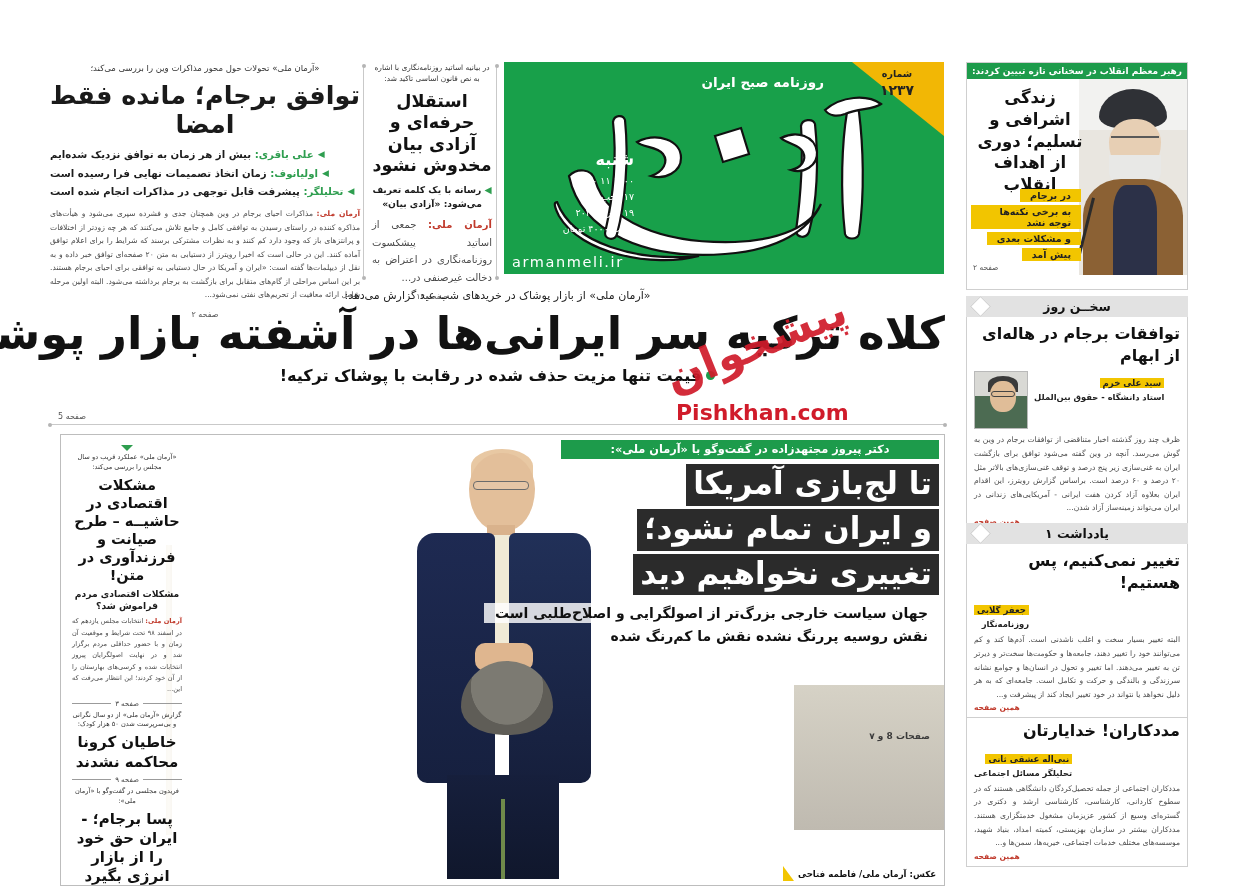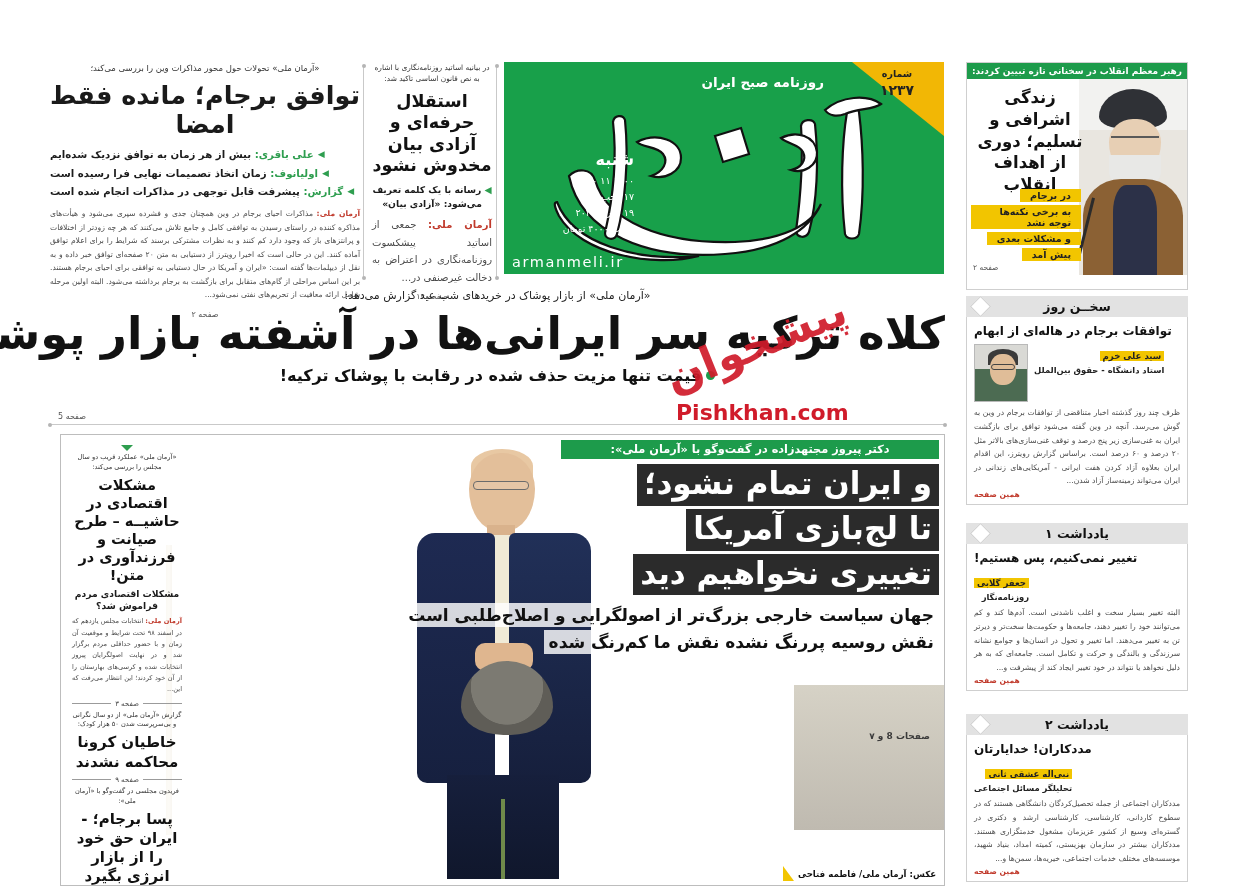--- a/index.html
+++ b/index.html
@@ -109,22 +109,22 @@
       border:1px solid #bdbdbd; overflow:hidden; }
   .photo-bg { position:absolute; inset:0; }
   .interview { position:absolute; right:5px; top:5px; width:378px; }
   .iv-banner { background:#1d9b4b; color:#fff; font-size:11.3px; font-weight:bold;
       text-align:center; padding:3px 5px; letter-spacing:-0.4px; }
   .iv-lines { margin-top:5px; }
   .iv-lines .ln { display:block; background:#2b2b2b; color:#fff; font-size:31px; font-weight:bold;
       line-height:1.22; letter-spacing:-0.9px; padding:1px 7px 3px 7px; width:fit-content;
       margin-left:auto; margin-bottom:3px; white-space:nowrap; }
   .iv-sub { margin-top:8px; }
-  .iv-sub div { background:rgba(255,255,255,.82); color:#111; font-size:17px; font-weight:bold;
-      letter-spacing:-0.3px; padding:2px 5px; margin-bottom:3px; width:fit-content; margin-left:auto;
+  .iv-sub div { background:rgba(255,255,255,.82); color:#111; font-size:14px; font-weight:bold;
+      letter-spacing:-0.3px; padding:2px 11px; margin-bottom:3px; width:fit-content; margin-left:auto;
       white-space:nowrap;}
   .iv-pages { position:absolute; right:14px; top:296px; font-size:9px; color:#3a3a3a; font-weight:bold;}
   .photo-credit { position:absolute; right:4px; bottom:4px; display:flex; align-items:center; gap:0;}
   .photo-credit .ytri { width:0;height:0;border-bottom:15px solid #f2c500; border-right:11px solid transparent;}
   .photo-credit .txt { background:rgba(255,255,255,.8); font-size:8.6px; font-weight:bold; color:#111;
       padding:1px 4px; letter-spacing:-0.2px;}
 
   
   .left-stack { position:absolute; left:6px; top:6px; width:120px; z-index:6; }
   .ls-card { background:rgba(255,255,255,.90); padding:4px 5px 5px 5px; }
@@ -142,21 +142,21 @@
       letter-spacing:-0.3px;}
 
   
   .side { position:absolute; left:966px; width:222px; }
   .side-hdr { position:relative; background:#e2e2e2; height:21px; }
   .side-hdr .t { position:absolute; inset:0; display:flex; align-items:center; justify-content:center;
       font-size:12.5px; font-weight:bold; color:#111; letter-spacing:2px;}
   .side-hdr .dia { position:absolute; left:7px; top:3px; width:15px; height:15px; background:#fff;
       transform:rotate(45deg); border:1px solid #cfcfcf;}
   .side-body { border:1px solid #cfcfcf; border-top:none; padding:6px 7px 5px 7px; position:relative;}
-  .side-title { font-size:12px; font-weight:bold; color:#111; text-align:left; line-height:1.35;
+  .side-title { font-size:16px; font-weight:bold; color:#111; text-align:right; line-height:1.35;
       letter-spacing:-0.3px; margin-bottom:5px;}
   .author-row { display:flex; justify-content:flex-end; align-items:flex-start; gap:6px; margin-bottom:4px;}
   .author-meta { text-align:right; }
   .author-name { display:inline-block; background:#f2c500; font-size:8.6px; font-weight:bold;
       color:#222; padding:0 3px; letter-spacing:-0.2px;}
   .author-role { font-size:8.4px; font-weight:bold; color:#222; margin-top:2px; letter-spacing:-0.2px;}
   .author-photo { width:54px; height:58px; border:1px solid #b9b9b9; overflow:hidden; flex:0 0 auto;}
   .side-text { font-size:7.6px; line-height:1.8; text-align:justify; color:#4a4a4a; }
   .same-page { color:#c0392b; font-size:7.6px; font-weight:bold; text-align:left; margin-top:2px;}
 
@@ -250,21 +250,21 @@
         <span><span class="who">علی باقری:</span>
         <span>بیش از هر زمان به توافق نزدیک شده‌ایم</span></span>
       </div>
       <div class="bullet-row">
         <span class="arrow">◀</span>
         <span><span class="who">اولیانوف:</span>
         <span>زمان اتخاذ تصمیمات نهایی فرا رسیده است</span></span>
       </div>
       <div class="bullet-row">
         <span class="arrow">◀</span>
-        <span><span class="who">گزارش:</span>
+        <span><span class="who">تحلیلگر:</span>
         <span>پیشرفت قابل توجهی در مذاکرات انجام شده است</span></span>
       </div>
 
       <div class="jcpoa-body">
         <div class="body-text">
           <span class="redtag">آرمان ملی:</span>
           <span>مذاکرات احیای برجام در وین همچنان جدی و فشرده سپری می‌شود و هیأت‌های مذاکره کننده در راستای رسیدن به توافقی کامل و جامع تلاش می‌کنند که هر چه زودتر از اختلافات و پرانتزهای باز که وجود دارد کم کنند و به نظرات مشترکی برسند که شرایط را برای اعلام توافق آماده کنند. این در حالی است که اخیرا رویترز از دستیابی به متن ۲۰ صفحه‌ای توافق خبر داده و به نقل از دیپلمات‌ها گفته است: «ایران و آمریکا در حال دستیابی به توافقی برای احیای برجام هستند. بر این اساس مراحلی از گام‌های متقابل برای بازگشت به برجام برداشته می‌شود. البته اولین مرحله شامل ارائه معافیت از تحریم‌های نفتی نمی‌شود...</span>
         </div>
       </div>
       <div class="page-ref" style="margin-top:8px;">صفحه ۲</div>
@@ -382,22 +382,22 @@
         <div class="legs"></div>
           <div class="legsplit"></div>
         <div class="hands"></div>
           <div class="hat"></div>
       </div>
     </div>
 
     <div class="interview">
       <div class="iv-banner">دکتر پیروز مجتهدزاده در گفت‌وگو با «آرمان ملی»:</div>
       <div class="iv-lines">
+        <span class="ln">تا لج‌بازی آمریکا</span>
         <span class="ln">و ایران تمام نشود؛</span>
-        <span class="ln">تا لج‌بازی آمریکا</span>
         <span class="ln">تغییری نخواهیم دید</span>
       </div>
       <div class="iv-sub">
         <div>جهان سیاست خارجی بزرگ‌تر از اصولگرایی و اصلاح‌طلبی است</div>
         <div>نقش روسیه پررنگ نشده نقش ما کم‌رنگ شده</div>
       </div>
     </div>
     <div class="iv-pages">صفحات 8 و ۷</div>
 
     <div class="photo-credit">
@@ -469,24 +469,20 @@
           <div><span class="author-name">جعفر گلابی</span></div>
           <div class="author-role">روزنامه‌نگار</div>
         </div>
       </div>
       <div class="side-text">البته تغییر بسیار سخت و اغلب ناشدنی است. آدم‌ها کند و کم می‌توانند خود را تغییر دهند، جامعه‌ها و حکومت‌ها سخت‌تر و دیرتر تن به تغییر می‌دهند. اما تغییر و تحول در انسان‌ها و جوامع نشانه سرزندگی و بالندگی و حرکت و تکامل است. جامعه‌ای که به هر دلیل نخواهد یا نتواند در خود تغییر ایجاد کند از پیشرفت و...</div>
       <div class="same-page">همین صفحه</div>
     </div>
   </div>
 
   <div class="side" style="top:714px;">
-    <div class="side-hdr">
-      <div class="dia"></div>
-      <div class="t">یادداشت ۲</div>
-    </div>
     <div class="side-body">
       <div class="side-title">مددکاران! خدایارتان</div>
       <div class="author-row">
         <div class="author-meta">
           <div><span class="author-name">نبی‌اله عشقی ثانی</span></div>
           <div class="author-role">تحلیلگر مسائل اجتماعی</div>
         </div>
       </div>
       <div class="side-text">مددکاران اجتماعی از جمله تحصیل‌کردگان دانشگاهی هستند که در سطوح کاردانی، کارشناسی، کارشناسی ارشد و دکتری در گستره‌ای وسیع از کشور عزیزمان مشغول خدمتگزاری هستند. مددکاران بیشتر در سازمان بهزیستی، کمیته امداد، بنیاد شهید، موسسه‌های مختلف خدمات اجتماعی، خیریه‌ها، سمن‌ها و...</div>
       <div class="same-page">همین صفحه</div>

